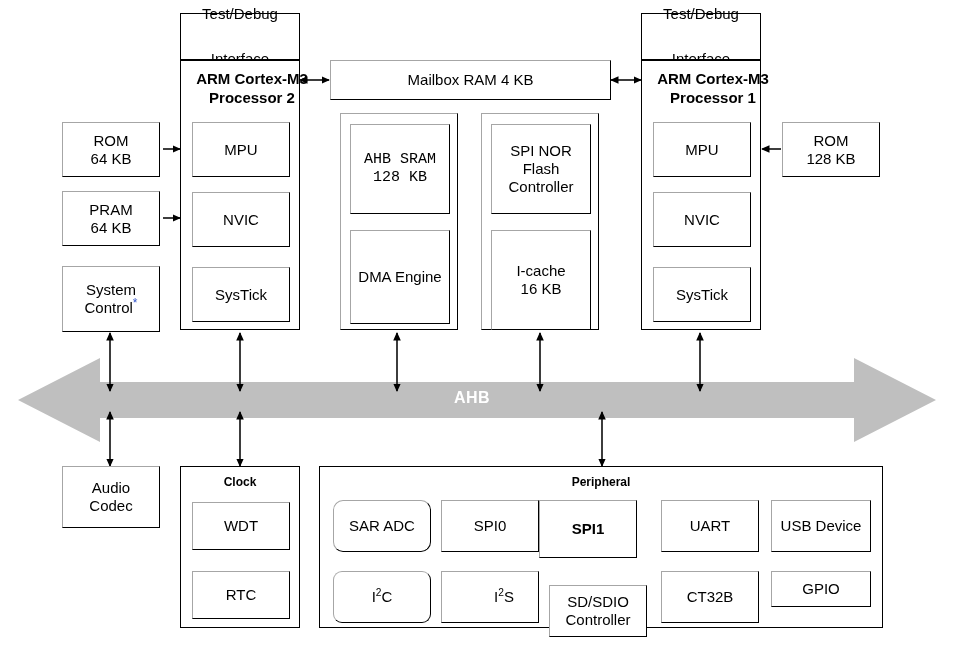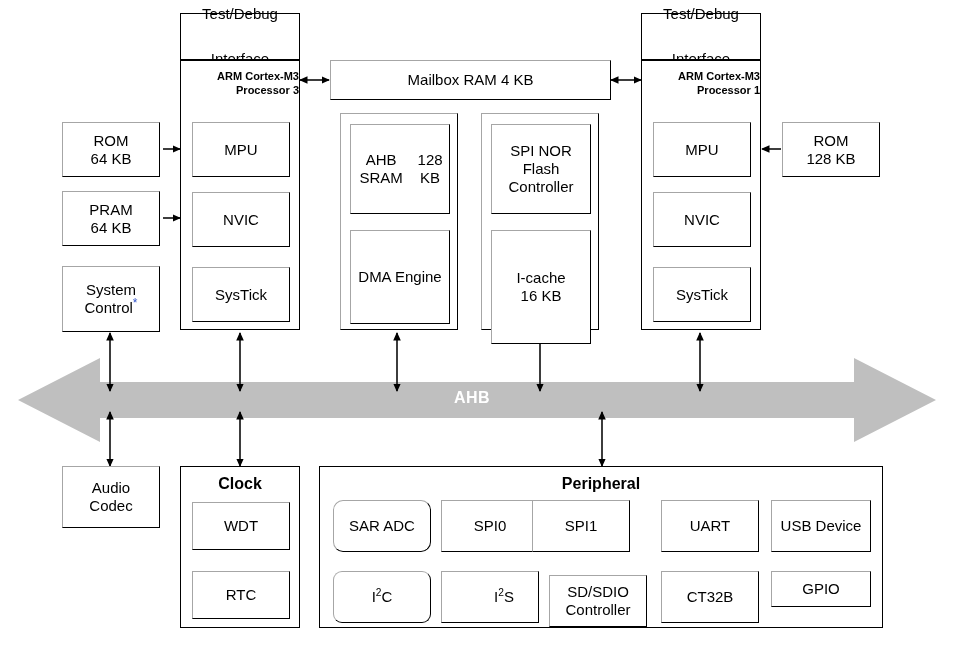--- a/index.html
+++ b/index.html
@@ -31,29 +31,29 @@
     border-bottom: 1.5px solid #000;
   }
   
   .outer { border: 1.5px solid #000; gap: 27px; }
 
   .container-label {
     position: absolute;
     width: 100%;
     top: 8px; left: 0;
     text-align: center;
-    font-size: 16px;
+    font-size: 12px;
     font-weight: bold;
     color: #000;
   }
   .cpu-title {
     position:absolute;
-    left:0; width:100%;
-    text-align:right;
-    font-size:11px;
+    left:12px; width:100%;
+    text-align:center;
+    font-size:15px;
     font-weight:bold;
     line-height:1.25;
     color:#000;
   }
 
   
   #ahb-bus { position:absolute; left:0; top:352px; width:954px; height:96px; }
   #ahb-label {
     position:absolute; left:0; top:389px; width:954px;
     text-align:center; color:#ffffff; font-weight:bold;
@@ -126,21 +126,21 @@
   </svg>
 
   <div class="box outer" style="left:180px; top:13px; width:120px; height:47px; flex-direction:column;">
     <span>Test/Debug</span>
     <span>Interface</span>
   </div>
 
   <div class="box outer" style="left:180px; top:60px; width:120px; height:270px; display:block;">
     <div class="cpu-title" style="top:9px;">
       <div>ARM Cortex-M3</div>
-      <div>Processor 3</div>
+      <div>Processor 2</div>
     </div>
     <div class="box leaf" style="left:11px; top:61px; width:98px; height:55px;">
       <span>MPU</span>
     </div>
     <div class="box leaf" style="left:11px; top:131px; width:98px; height:55px;">
       <span>NVIC</span>
     </div>
     <div class="box leaf" style="left:11px; top:206px; width:98px; height:55px;">
       <span>SysTick</span>
     </div>
@@ -192,36 +192,36 @@
   <div class="box leaf" style="left:782px; top:122px; width:98px; height:55px; flex-direction:column;">
     <span>ROM</span>
     <span>128 KB</span>
   </div>
 
   <div class="box leaf" style="left:330px; top:60px; width:281px; height:40px;">
     <span>Mailbox RAM 4 KB</span>
   </div>
 
   <div class="box leaf" style="left:340px; top:113px; width:118px; height:217px; display:block;">
-    <div class="box leaf" style="left:9px; top:10px; width:100px; height:90px; flex-direction:row;">
+    <div class="box leaf" style="left:9px; top:10px; width:100px; height:90px; flex-direction:column;font-family:Liberation Mono, monospace;">
       <span>AHB SRAM</span>
       <span>128 KB</span>
     </div>
     <div class="box leaf" style="left:9px; top:116px; width:100px; height:94px;">
       <span>DMA Engine</span>
     </div>
   </div>
 
   <div class="box leaf" style="left:481px; top:113px; width:118px; height:217px; display:block;">
     <div class="box leaf" style="left:9px; top:10px; width:100px; height:90px; flex-direction:column;">
       <span>SPI NOR</span>
       <span>Flash</span>
       <span>Controller</span>
     </div>
-    <div class="box leaf" style="left:9px; top:116px; width:100px; height:114px; flex-direction:column;">
+    <div class="box leaf" style="left:9px; top:116px; width:100px; height:100px; flex-direction:column;">
       <span>I-cache</span>
       <span>16 KB</span>
     </div>
   </div>
 
   <div class="box outer" style="left:180px; top:466px; width:120px; height:162px; display:block;">
     <div class="container-label">Clock</div>
     <div class="box leaf" style="left:11px; top:35px; width:98px; height:48px;">
       <span>WDT</span>
     </div>
@@ -232,37 +232,37 @@
 
   <div class="box outer" style="left:319px; top:466px; width:564px; height:162px; display:block;">
     <div class="container-label">Peripheral</div>
 
     <div class="box leaf" style="left:13px; top:33px; width:98px; height:52px;border-radius:10px;">
       <span>SAR ADC</span>
     </div>
     <div class="box leaf" style="left:121px; top:33px; width:98px; height:52px;">
       <span>SPI0</span>
     </div>
-    <div class="box leaf" style="left:212px; top:33px; width:98px; height:52px;">
+    <div class="box leaf" style="left:219px; top:33px; width:98px; height:58px;font-weight:bold;">
       <span>SPI1</span>
     </div>
     <div class="box leaf" style="left:341px; top:33px; width:98px; height:52px;">
       <span>UART</span>
     </div>
     <div class="box leaf" style="left:451px; top:33px; width:100px; height:52px;">
       <span>USB Device</span>
     </div>
 
     <div class="box leaf" style="left:13px; top:104px; width:98px; height:52px;border-radius:9px;">
       <span><span>I</span><span class="sup">2</span><span>C</span></span>
     </div>
     <div class="box leaf" style="left:121px; top:104px; width:98px; height:52px;padding-left:28px;">
       <span><span>I</span><span class="sup">2</span><span>S</span></span>
     </div>
-    <div class="box leaf" style="left:229px; top:108px; width:98px; height:52px; flex-direction:column;">
+    <div class="box leaf" style="left:229px; top:118px; width:98px; height:52px; flex-direction:column;">
       <span>SD/SDIO</span>
       <span>Controller</span>
     </div>
     <div class="box leaf" style="left:341px; top:104px; width:98px; height:52px;">
       <span>CT32B</span>
     </div>
     <div class="box leaf" style="left:451px; top:104px; width:100px; height:36px;">
       <span>GPIO</span>
     </div>
   </div>

